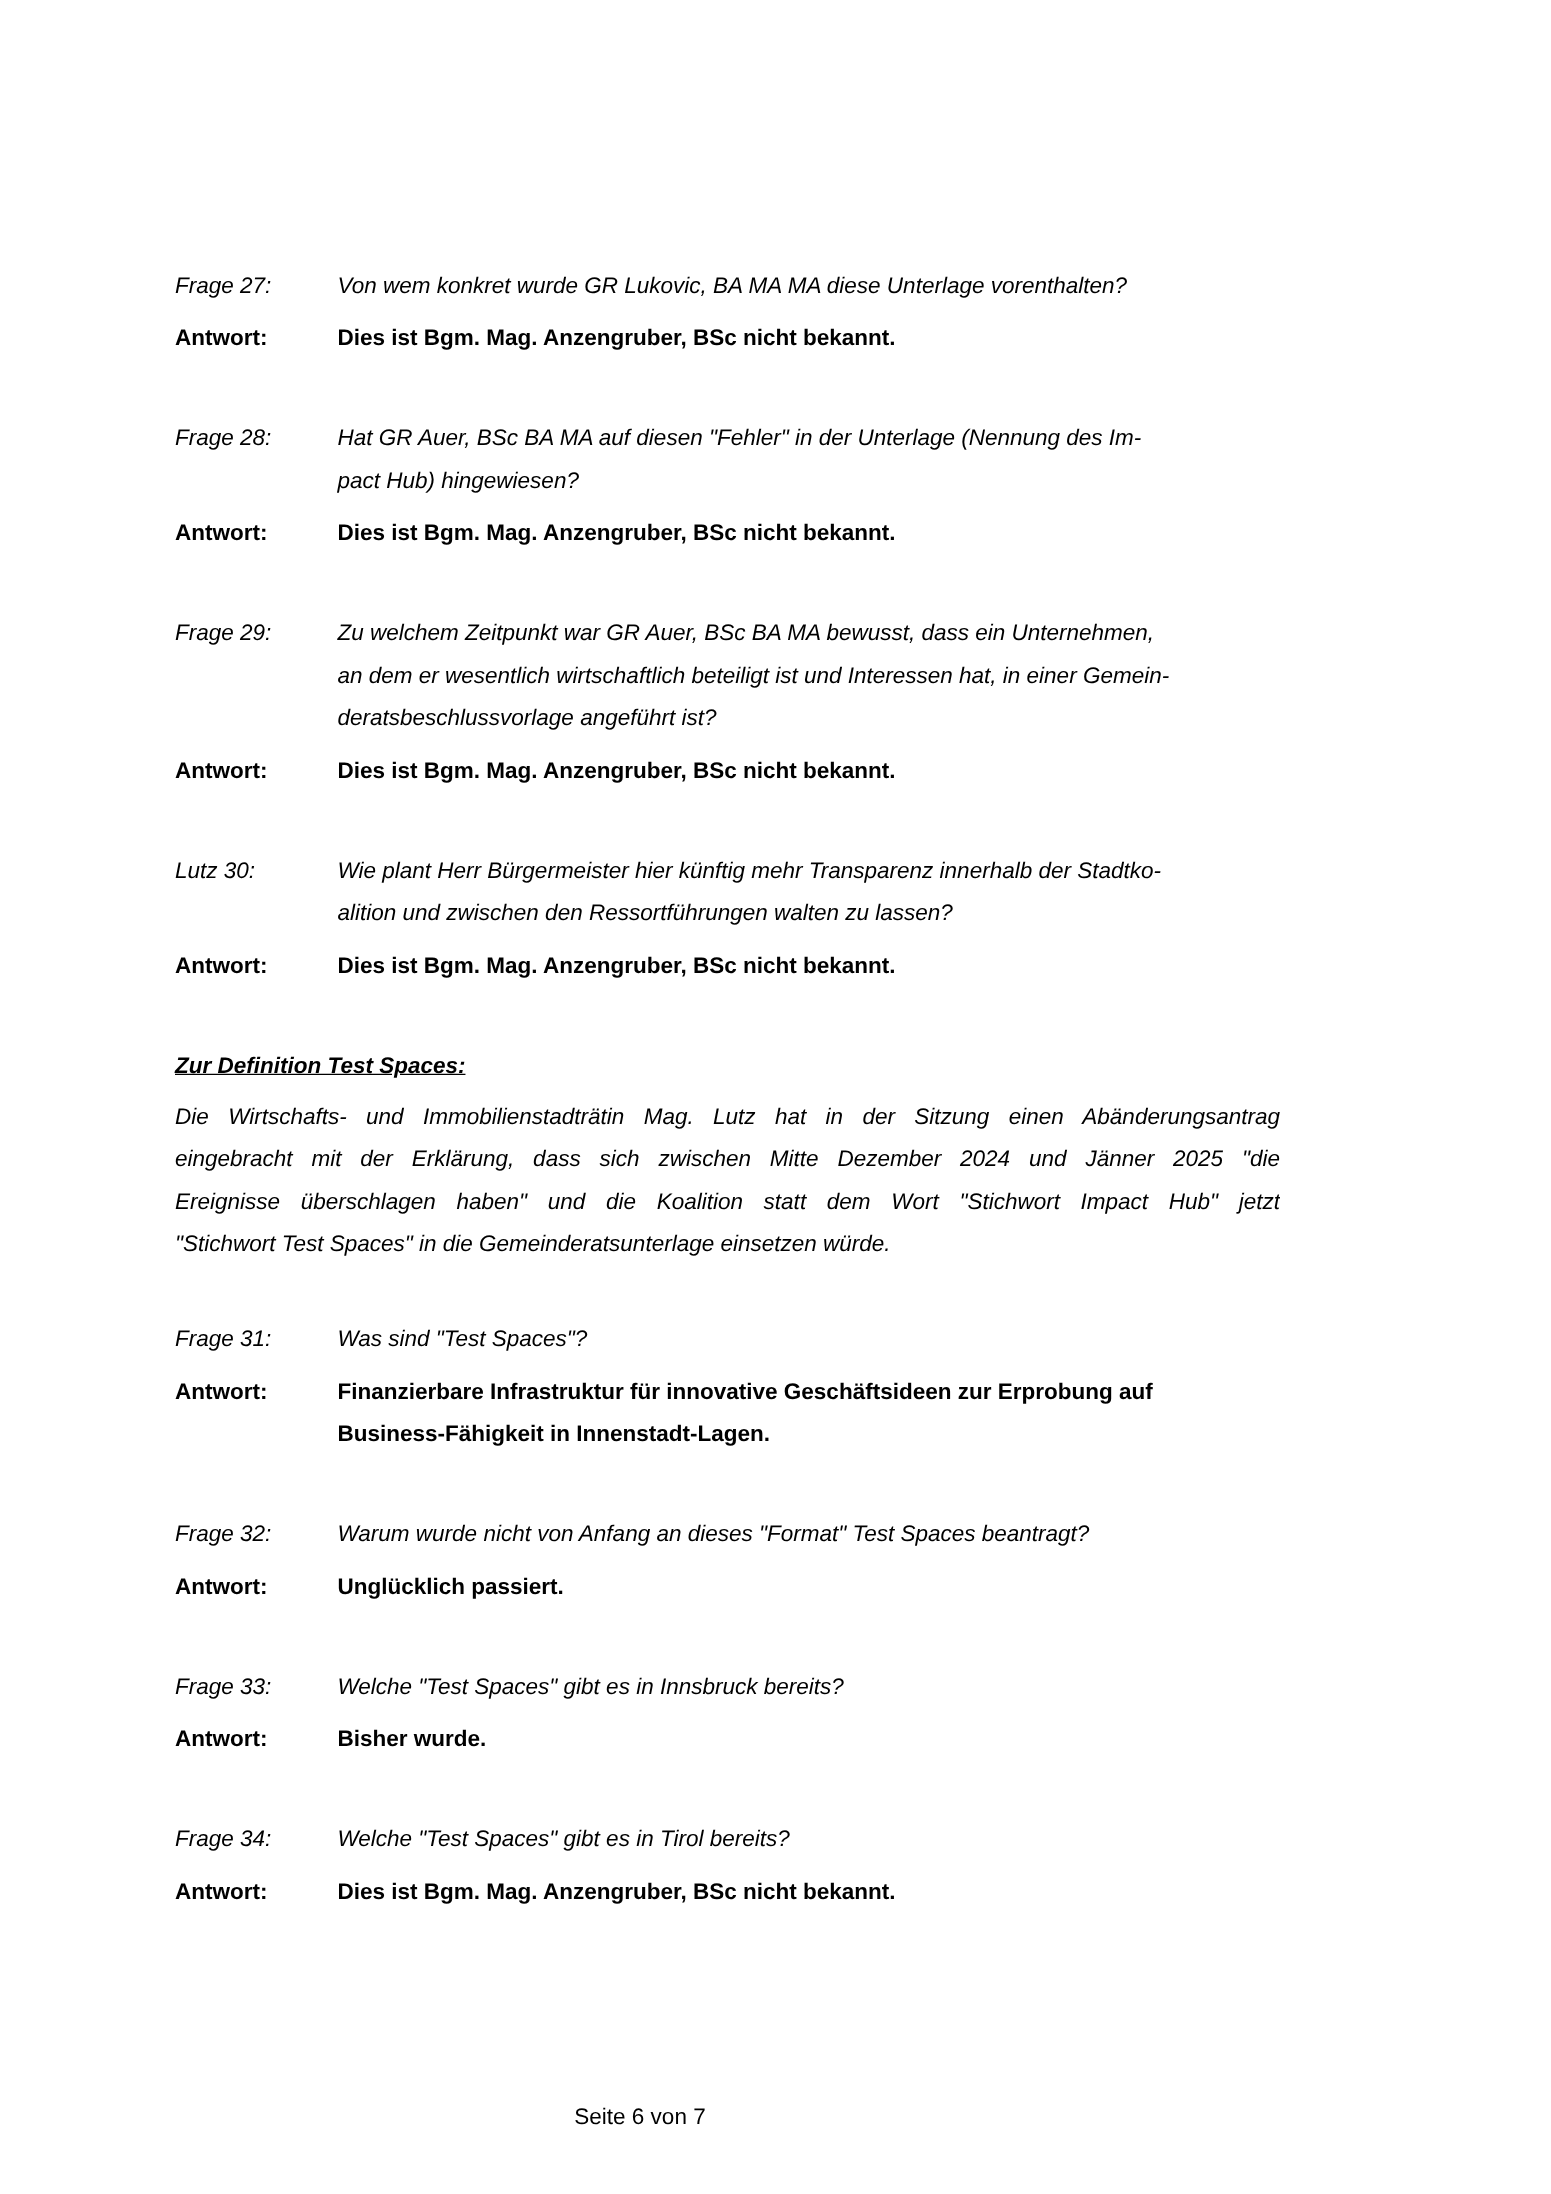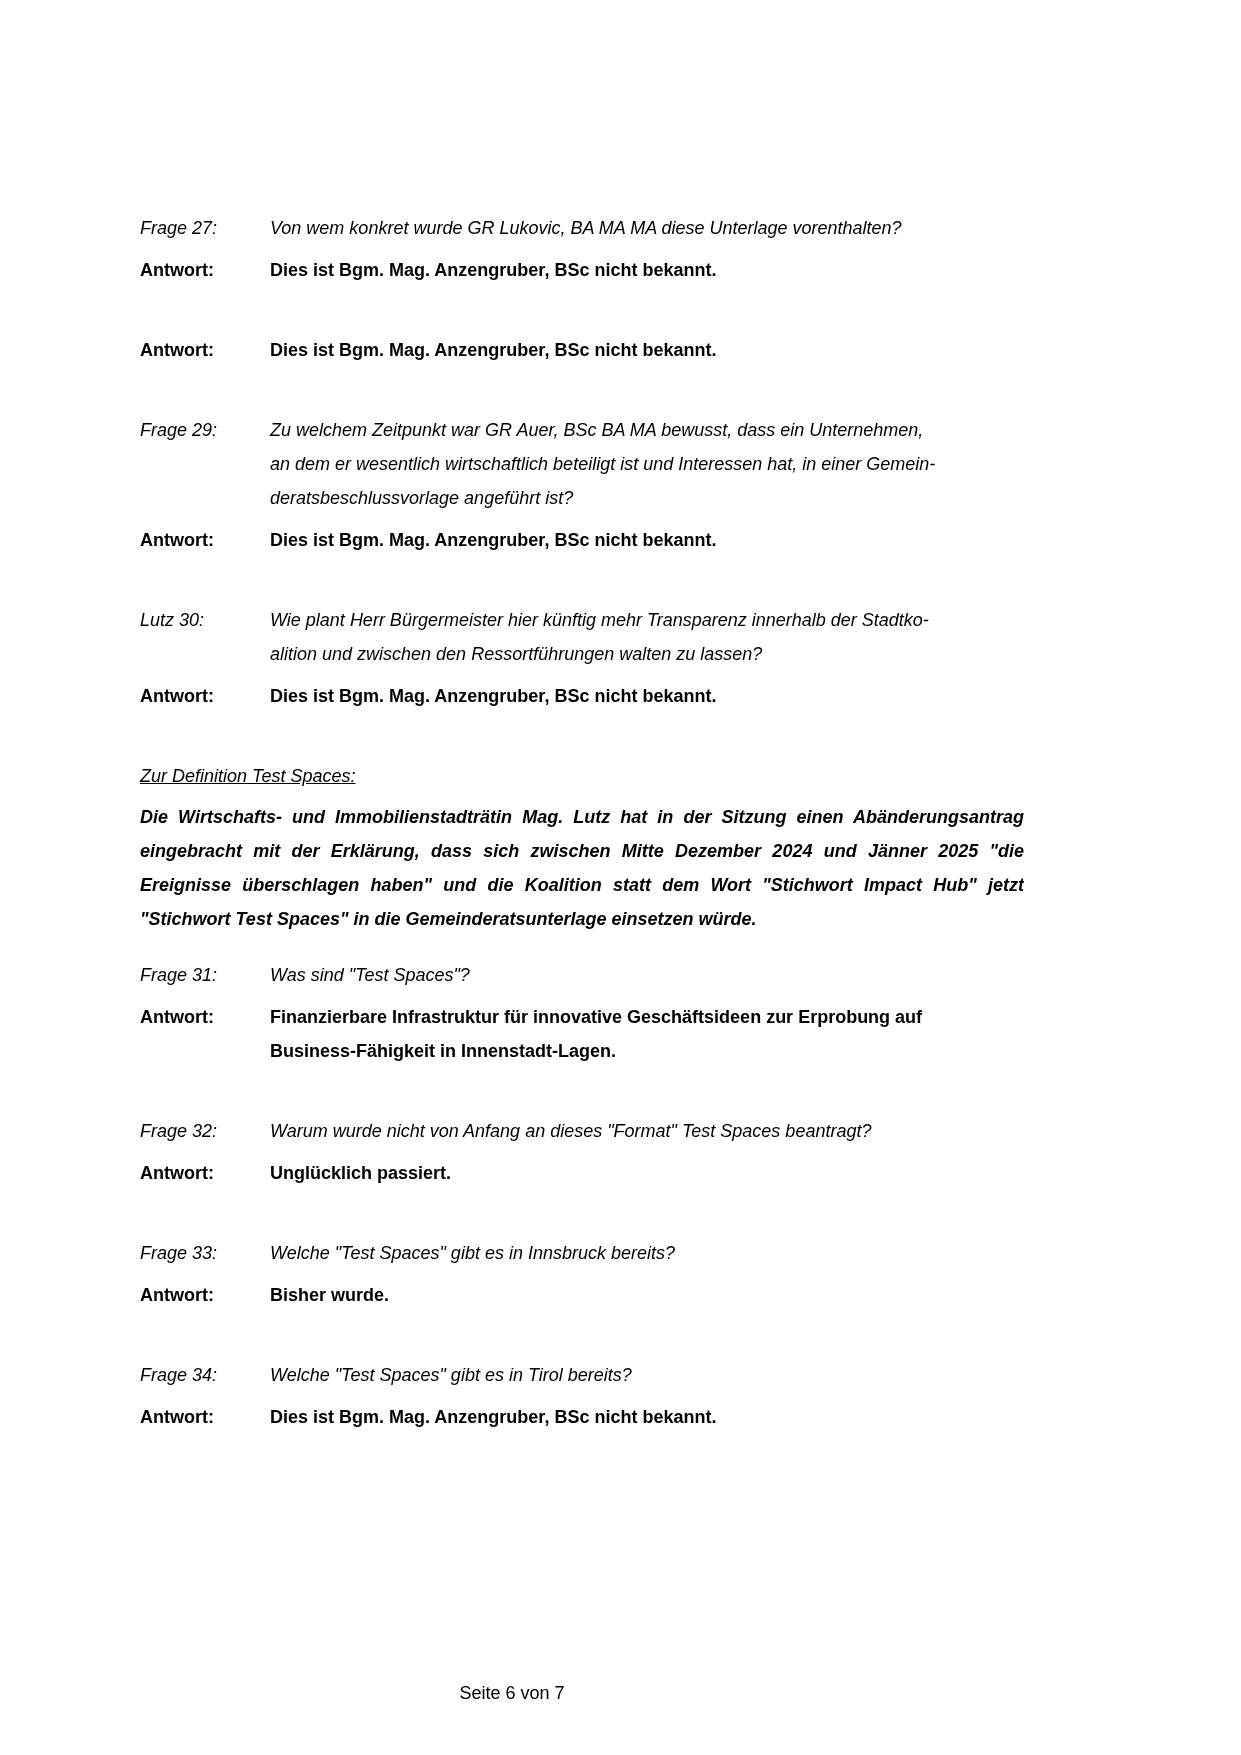--- a/index.html
+++ b/index.html
@@ -23,22 +23,23 @@
   .qa-entry { margin-bottom: 46px; }
   .row { display: flex; align-items: flex-start; }
   .row-q { font-style: italic; margin-bottom: 8px; }
   .row-a { font-weight: bold; }
   .col-label { width: 130px; flex: 0 0 130px; }
   .col-text { flex: 1 1 auto; white-space: pre-line; }
   .section-heading {
     font-style: italic;
     text-decoration: underline;
     margin-bottom: 7px;
+    font-weight: bold;
   }
-  .paragraph { font-style: italic; margin-bottom: 22px; font-weight: bold; }
+  .paragraph { font-style: italic; margin-bottom: 42px; }
   .jline { text-align: justify; text-align-last: justify; }
   .jline-last { text-align: left; }
   .footer {
     position: absolute;
     top: 1676px;
     left: 0;
     width: 100%;
     text-align: center;
   }
 </style>
@@ -53,20 +54,25 @@
         <div class="col-label">Frage 27:</div>
         <div class="col-text">Von wem konkret wurde GR Lukovic, BA MA MA diese Unterlage vorenthalten?</div>
       </div>
       <div class="row row-a">
         <div class="col-label">Antwort:</div>
         <div class="col-text">Dies ist Bgm. Mag. Anzengruber, BSc nicht bekannt.</div>
       </div>
     </div>
 
     <div class="qa-entry">
+      <div class="row row-q">
+        <div class="col-label">Frage 28:</div>
+        <div class="col-text">Hat GR Auer, BSc BA MA auf diesen "Fehler" in der Unterlage (Nennung des Im-
+pact Hub) hingewiesen?</div>
+      </div>
       <div class="row row-a">
         <div class="col-label">Antwort:</div>
         <div class="col-text">Dies ist Bgm. Mag. Anzengruber, BSc nicht bekannt.</div>
       </div>
     </div>
 
     <div class="qa-entry">
       <div class="row row-q">
         <div class="col-label">Frage 29:</div>
         <div class="col-text">Zu welchem Zeitpunkt war GR Auer, BSc BA MA bewusst, dass ein Unternehmen,

